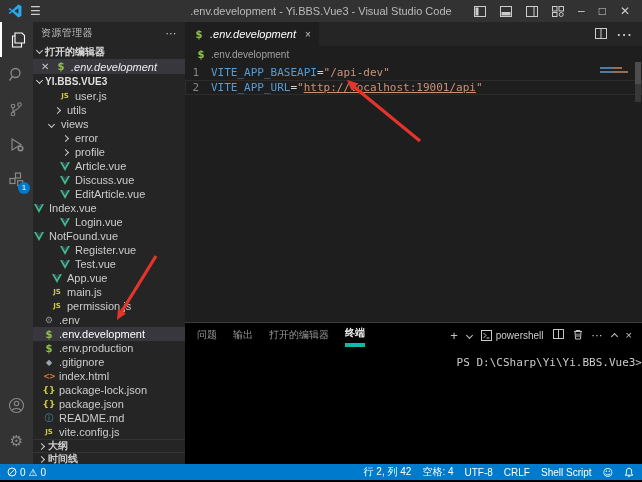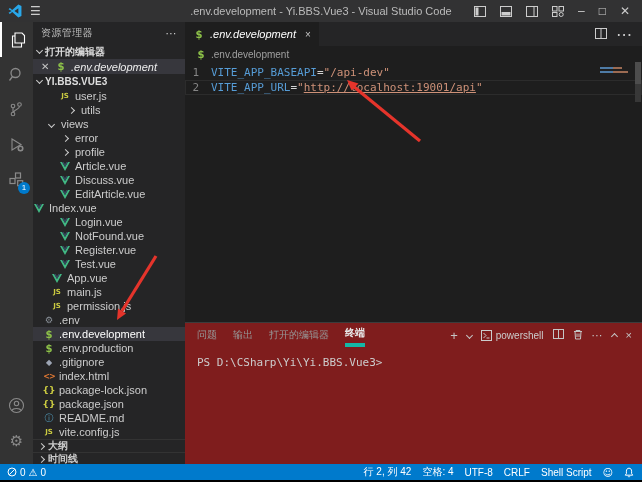--- a/index.html
+++ b/index.html
@@ -79,21 +79,21 @@
   .minimap { position:absolute; top:3px; right:12px; width:30px; height:50px; }
   .mm-line1 { position:absolute; top:2px; left:0; width:22px; height:2px;
     background:linear-gradient(to right,#4e7ba6 0 60%,#9c6b52 60% 100%); }
   .mm-line2 { position:absolute; top:6px; left:0; width:28px; height:2px;
     background:linear-gradient(to right,#4e7ba6 0 45%,#9c6b52 45% 100%); }
   .vscroll { position:absolute; top:0; right:0; width:8px; height:60px; }
   .vs-slider1 { position:absolute; top:0; right:1px; width:6px; height:22px; background:#4d4d4d; }
   .vs-slider2 { position:absolute; top:22px; right:1px; width:6px; height:18px; background:#383838; }
 
   
-  .panel { position:absolute; left:0; top:300px; width:457px; height:142px; background:#7f1d1d; border-top:1px solid #3c3c3c; }
+  .panel { position:absolute; left:0; top:300px; width:457px; height:142px; background:#000000; border-top:1px solid #3c3c3c;text-align:right; }
   .panel-bar { height:24px; display:flex; align-items:center; padding:0 10px 0 12px; }
   .panel-tabs { display:flex; gap:16px; }
   .panel-tab { font-size:10px; color:#969696; height:24px; display:flex; align-items:center; }
   .panel-tab.active { color:#e7e7e7; border-bottom:4px solid #14b8a6;font-weight:bold; }
   .panel-actions { margin-left:auto; display:flex; align-items:center; gap:9px; color:#c5c5c5; font-size:11px; }
   .pa-shell { display:flex; align-items:center; gap:4px; font-size:10px; color:#cccccc; }
   .chev { width:5px; height:5px; border-right:1px solid #c5c5c5; border-bottom:1px solid #c5c5c5; display:inline-block; }
   .chev.down { transform:rotate(45deg); }
   .chev.up { transform:rotate(-135deg); margin-top:3px; }
   .term-body { padding:9px 0 0 12px; font-family:"DejaVu Sans Mono","Liberation Mono",monospace;
@@ -223,21 +223,21 @@
     </div>
     <div class="sec-header">
       <span class="twisty down"></span>
       <span>YI.BBS.VUE3</span>
     </div>
     <div class="tree">
         <div class="tree-row" style="padding-left: 26px;">
           <span class="fic ic-js">JS</span>
           <span class="tree-label">user.js</span>
         </div>
-        <div class="tree-row" style="padding-left: 32px;">
+        <div class="tree-row" style="padding-left: 18px;">
           <span class="twisty right" style="margin:0 3px 0 4px;"></span>
           <span class="tree-label">utils</span>
         </div>
         <div class="tree-row" style="padding-left: 12px;">
           <span class="twisty down" style="margin:0 3px 0 4px;"></span>
           <span class="tree-label">views</span>
         </div>
         <div class="tree-row" style="padding-left: 26px;">
           <span class="twisty right" style="margin:0 3px 0 4px;"></span>
           <span class="tree-label">error</span>
@@ -284,21 +284,21 @@
         </div>
         <div class="tree-row" style="padding-left: 26px;">
           <span class="fic">
             <svg width="10" height="9" viewBox="0 0 10 9">
               <polygon points="0,0 2,0 5,5 8,0 10,0 5,9" fill="#41B883"></polygon>
               <polygon points="2,0 3.7,0 5,2.3 6.3,0 8,0 5,5" fill="#35495E"></polygon>
             </svg>
           </span>
           <span class="tree-label">Login.vue</span>
         </div>
-        <div class="tree-row" style="padding-left: 26px; text-align: center;">
+        <div class="tree-row" style=" text-align: center;">
           <span class="fic">
             <svg width="10" height="9" viewBox="0 0 10 9">
               <polygon points="0,0 2,0 5,5 8,0 10,0 5,9" fill="#41B883"></polygon>
               <polygon points="2,0 3.7,0 5,2.3 6.3,0 8,0 5,5" fill="#35495E"></polygon>
             </svg>
           </span>
           <span class="tree-label">NotFound.vue</span>
         </div>
         <div class="tree-row" style="padding-left: 26px;">
           <span class="fic">

